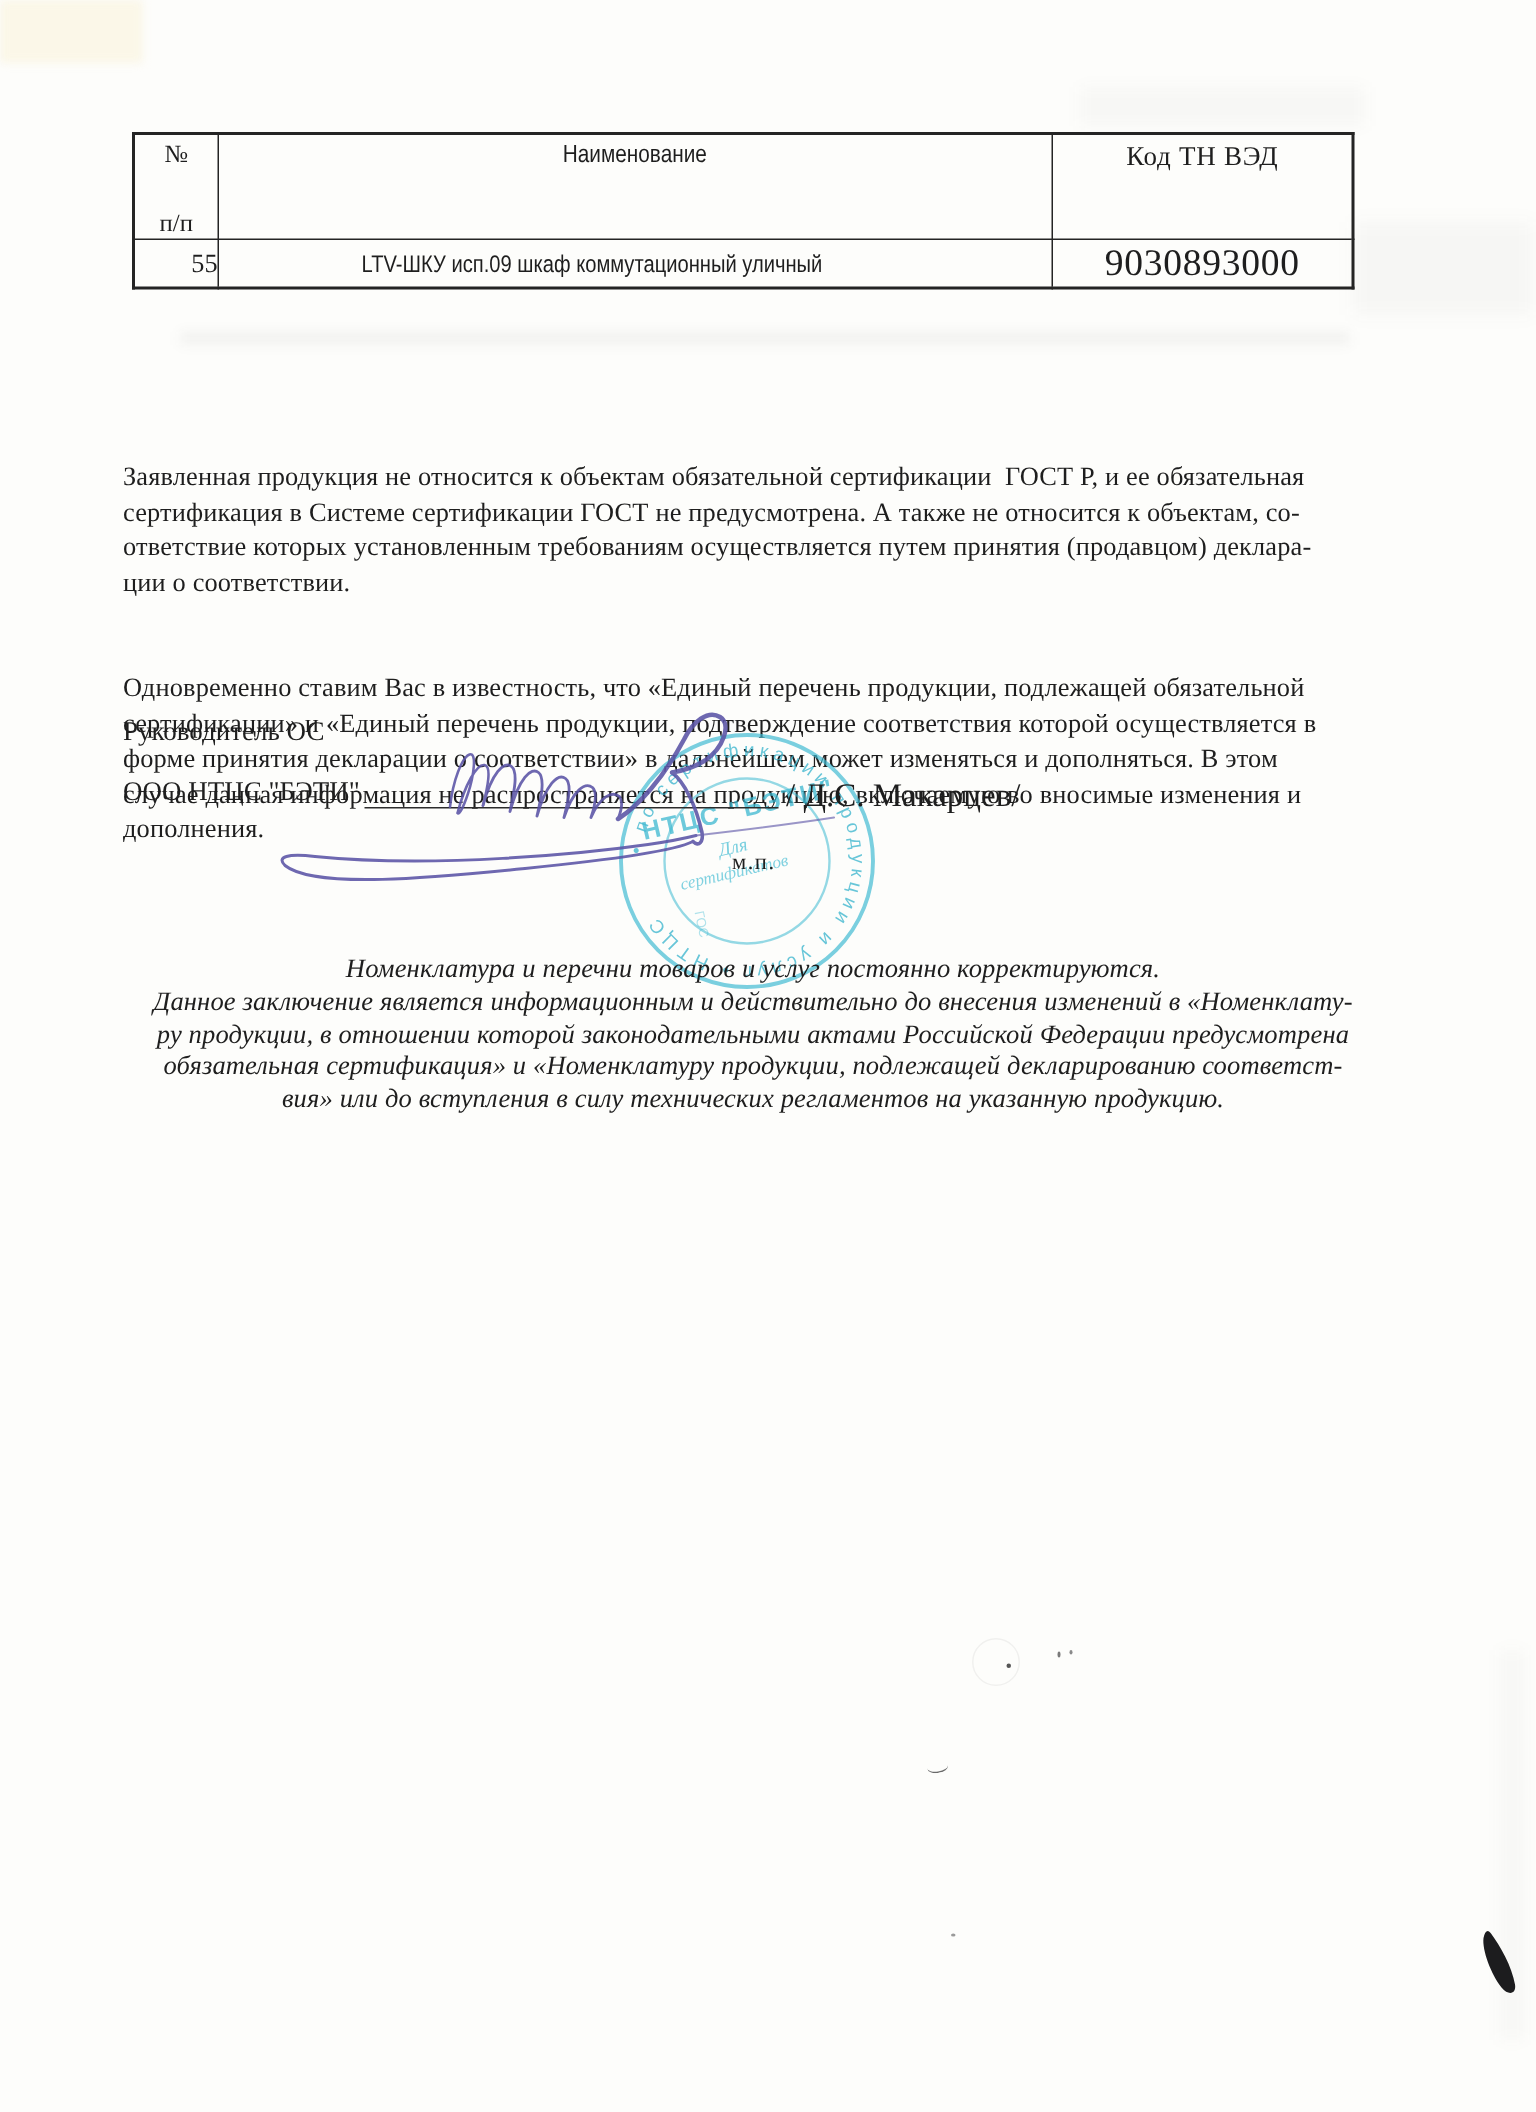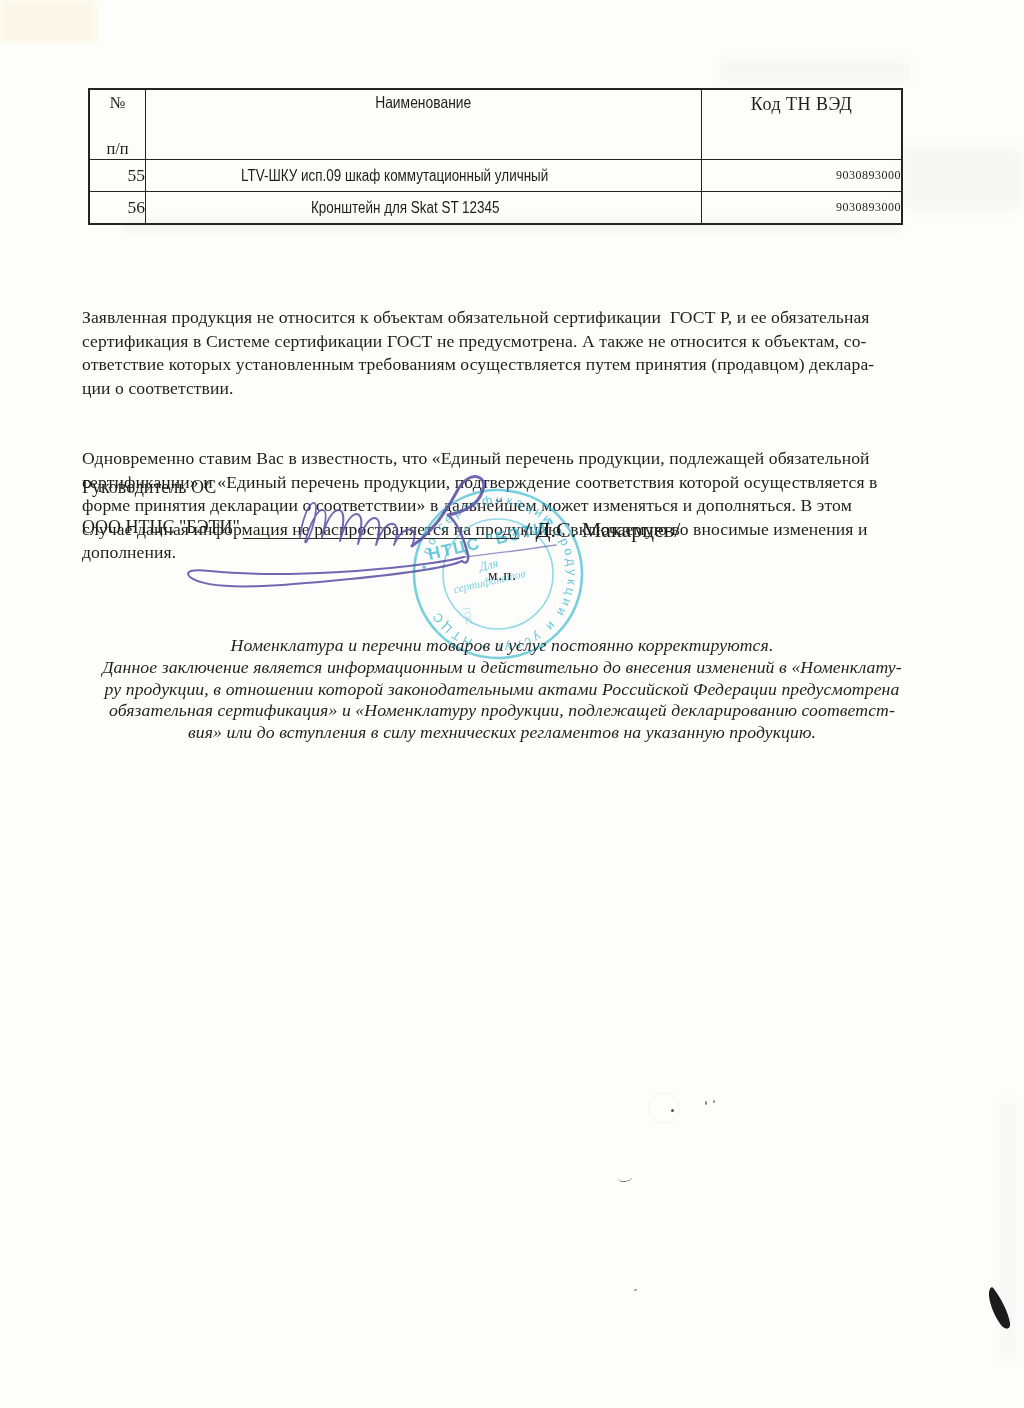--- a/index.html
+++ b/index.html
@@ -29,21 +29,21 @@
   th.c-name,td.c-name{width:555px;margin-left:32px;}
   th.c-code,td.c-code{width:199px;}
   tr.hdr th{height:61px;vertical-align:top;font-size:17px;}
   tr.hdr .num-top{margin-top:3px;text-align:center;font-size:16.5px;}
   tr.hdr .num-bot{margin-top:26px;text-align:center;font-size:16.5px;}
   tr.hdr th.c-name{text-align:center;padding-top:3px;}
   tr.hdr th.c-code{text-align:center;padding-top:4px;font-size:18px;letter-spacing:.5px;}
   tr.row td{height:31px;}
   td.c-num{text-align:right;padding-right:7px;font-size:17.5px;}
   td.c-name{text-align:center;padding-left:8px;font-size:17px;}
-  td.c-code{text-align:right;font-size:12px;letter-spacing:.5px;}
+  td.c-code{text-align:center;font-size:25px;letter-spacing:.5px;}
   .cond-c{display:inline-block;transform:scaleX(.84);transform-origin:50% 50%;
           font-family:"Liberation Sans","DejaVu Sans",sans-serif;font-size:16.5px;}
   .cond-l{display:inline-block;transform:scaleX(.84);transform-origin:0 50%;
           font-family:"Liberation Sans","DejaVu Sans",sans-serif;font-size:16px;white-space:nowrap;}
   
   .paras{
     position:absolute;left:82px;top:259px;width:878px;
     font-size:17.6px;line-height:23.5px;
     white-space:pre-wrap;
     letter-spacing:.1px;
@@ -109,27 +109,20 @@
       </tr>
     </thead>
     <tbody>
       <tr class="row">
         <td class="c-num">55</td>
         <td class="c-name">
           <span class="cond-l">LTV-ШКУ исп.09 шкаф коммутационный уличный</span>
         </td>
         <td class="c-code">9030893000</td>
       </tr>
-      <tr class="row">
-        <td class="c-num">56</td>
-        <td class="c-name">
-          <span class="cond-l">Кронштейн для Skat ST 12345</span>
-        </td>
-        <td class="c-code">9030893000</td>
-      </tr>
     </tbody>
   </table>
 
   <div class="paras">
     <div class="p">Заявленная продукция не относится к объектам обязательной сертификации  ГОСТ Р, и ее обязательная
 сертификация в Системе сертификации ГОСТ не предусмотрена. А также не относится к объектам, со-
 ответствие которых установленным требованиям осуществляется путем принятия (продавцом) деклара-
 ции о соответствии.</div>
     <div class="p">Одновременно ставим Вас в известность, что «Единый перечень продукции, подлежащей обязательной
 сертификации» и «Единый перечень продукции, подтверждение соответствия которой осуществляется в

